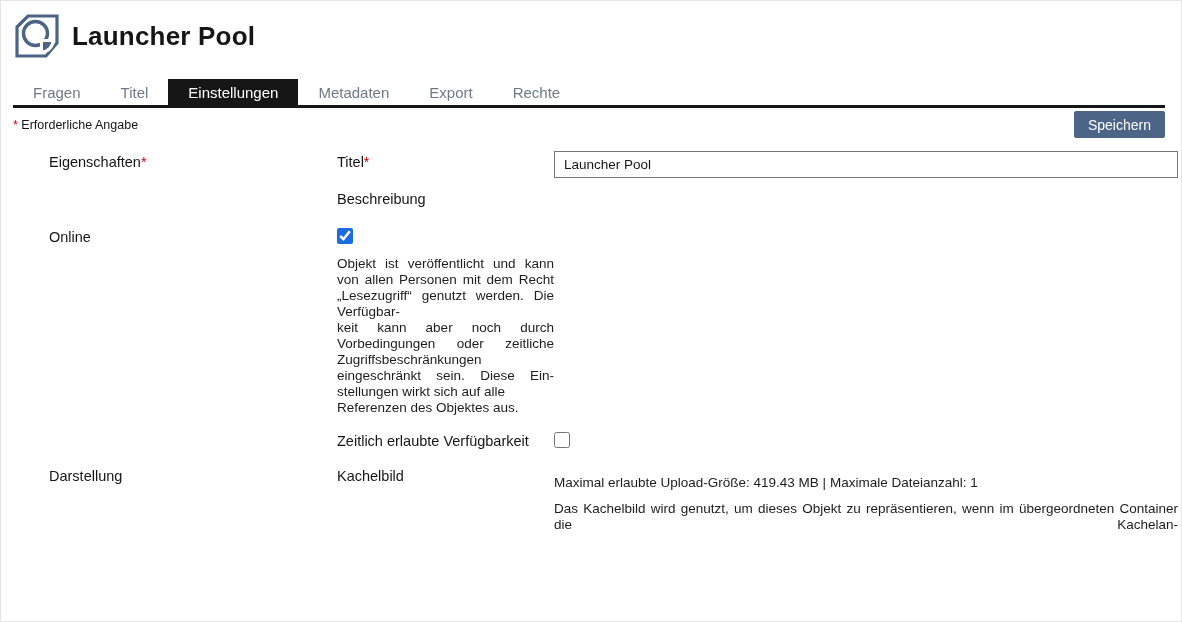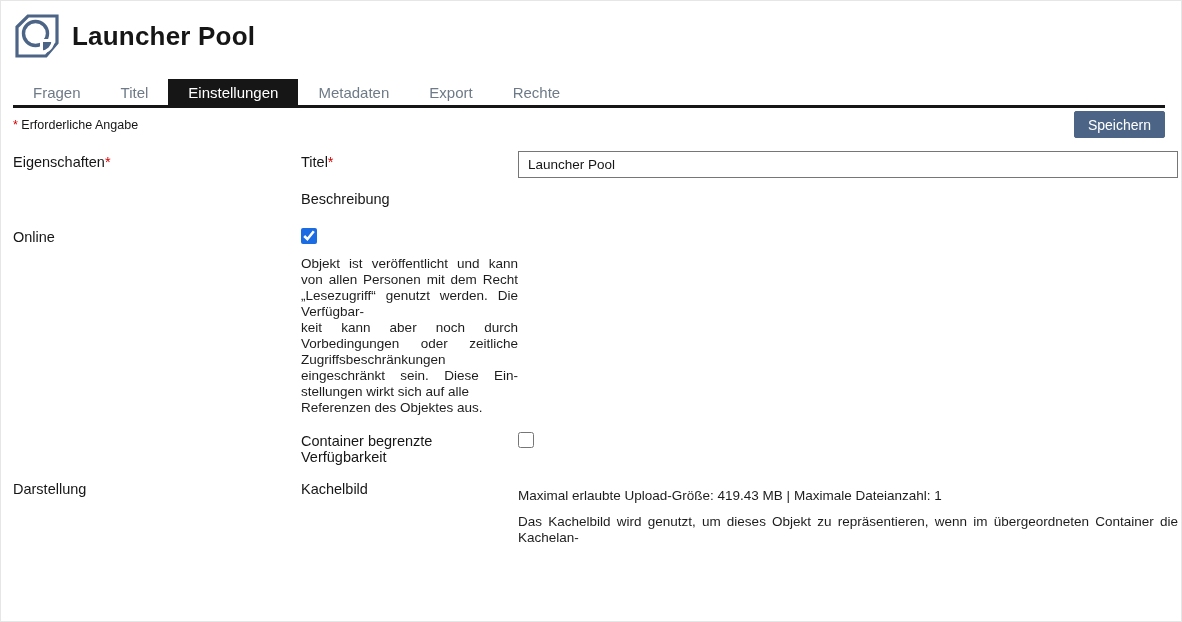--- a/index.html
+++ b/index.html
@@ -51,20 +51,21 @@
     font-family: inherit; font-size: 14px;
     padding: 4px 13px; height: 27px; border-radius: 2px; cursor: pointer;
   }
 
   
   .form-row {
     display: grid;
     grid-template-columns: 288px 217px 1fr;
     padding: 0 3px 0 12px;
     align-items: start;
+    margin-left: 36px;
   }
   .section-label, .field-label { font-size: 14.5px; color: #161616; padding-top: 3px; }
   .control-cell { min-width: 0; }
 
   .text-input {
     box-sizing: border-box; width: 100%; height: 27px;
     border: 1px solid #767676; border-radius: 0;
     font-family: inherit; font-size: 13.5px; color: #161616;
     padding: 2px 9px; background: #fff;
   }
@@ -157,21 +158,21 @@
       <div class="help-block">
         <div class="byline jline">Objekt ist veröffentlicht und kann von allen Personen mit dem Recht „Lesezugriff“ genutzt werden. Die Verfügbar-</div>
         <div class="byline jline">keit kann aber noch durch Vorbedingungen oder zeitliche Zugriffsbeschränkungen eingeschränkt sein. Diese Ein-</div>
         <div class="byline">stellungen wirkt sich auf alle Referenzen des Objektes aus.</div>
       </div>
     </div>
   </div>
 
   <div class="form-row row-zeitlich">
     <div></div>
-    <div class="field-label">Container begrenzte Verfügbarkeit</div>
+    <div class="field-label">Zeitlich erlaubte Verfügbarkeit</div>
     <div class="control-cell">
       <input type="checkbox" class="checkbox" style="">
     </div>
   </div>
 
   <div class="form-row row-kachel">
     <div class="section-label">Darstellung</div>
     <div class="field-label">Kachelbild</div>
     <div class="control-cell">
       <div class="upload-limit">Maximal erlaubte Upload-Größe: 419.43 MB | Maximale Dateianzahl: 1</div>

